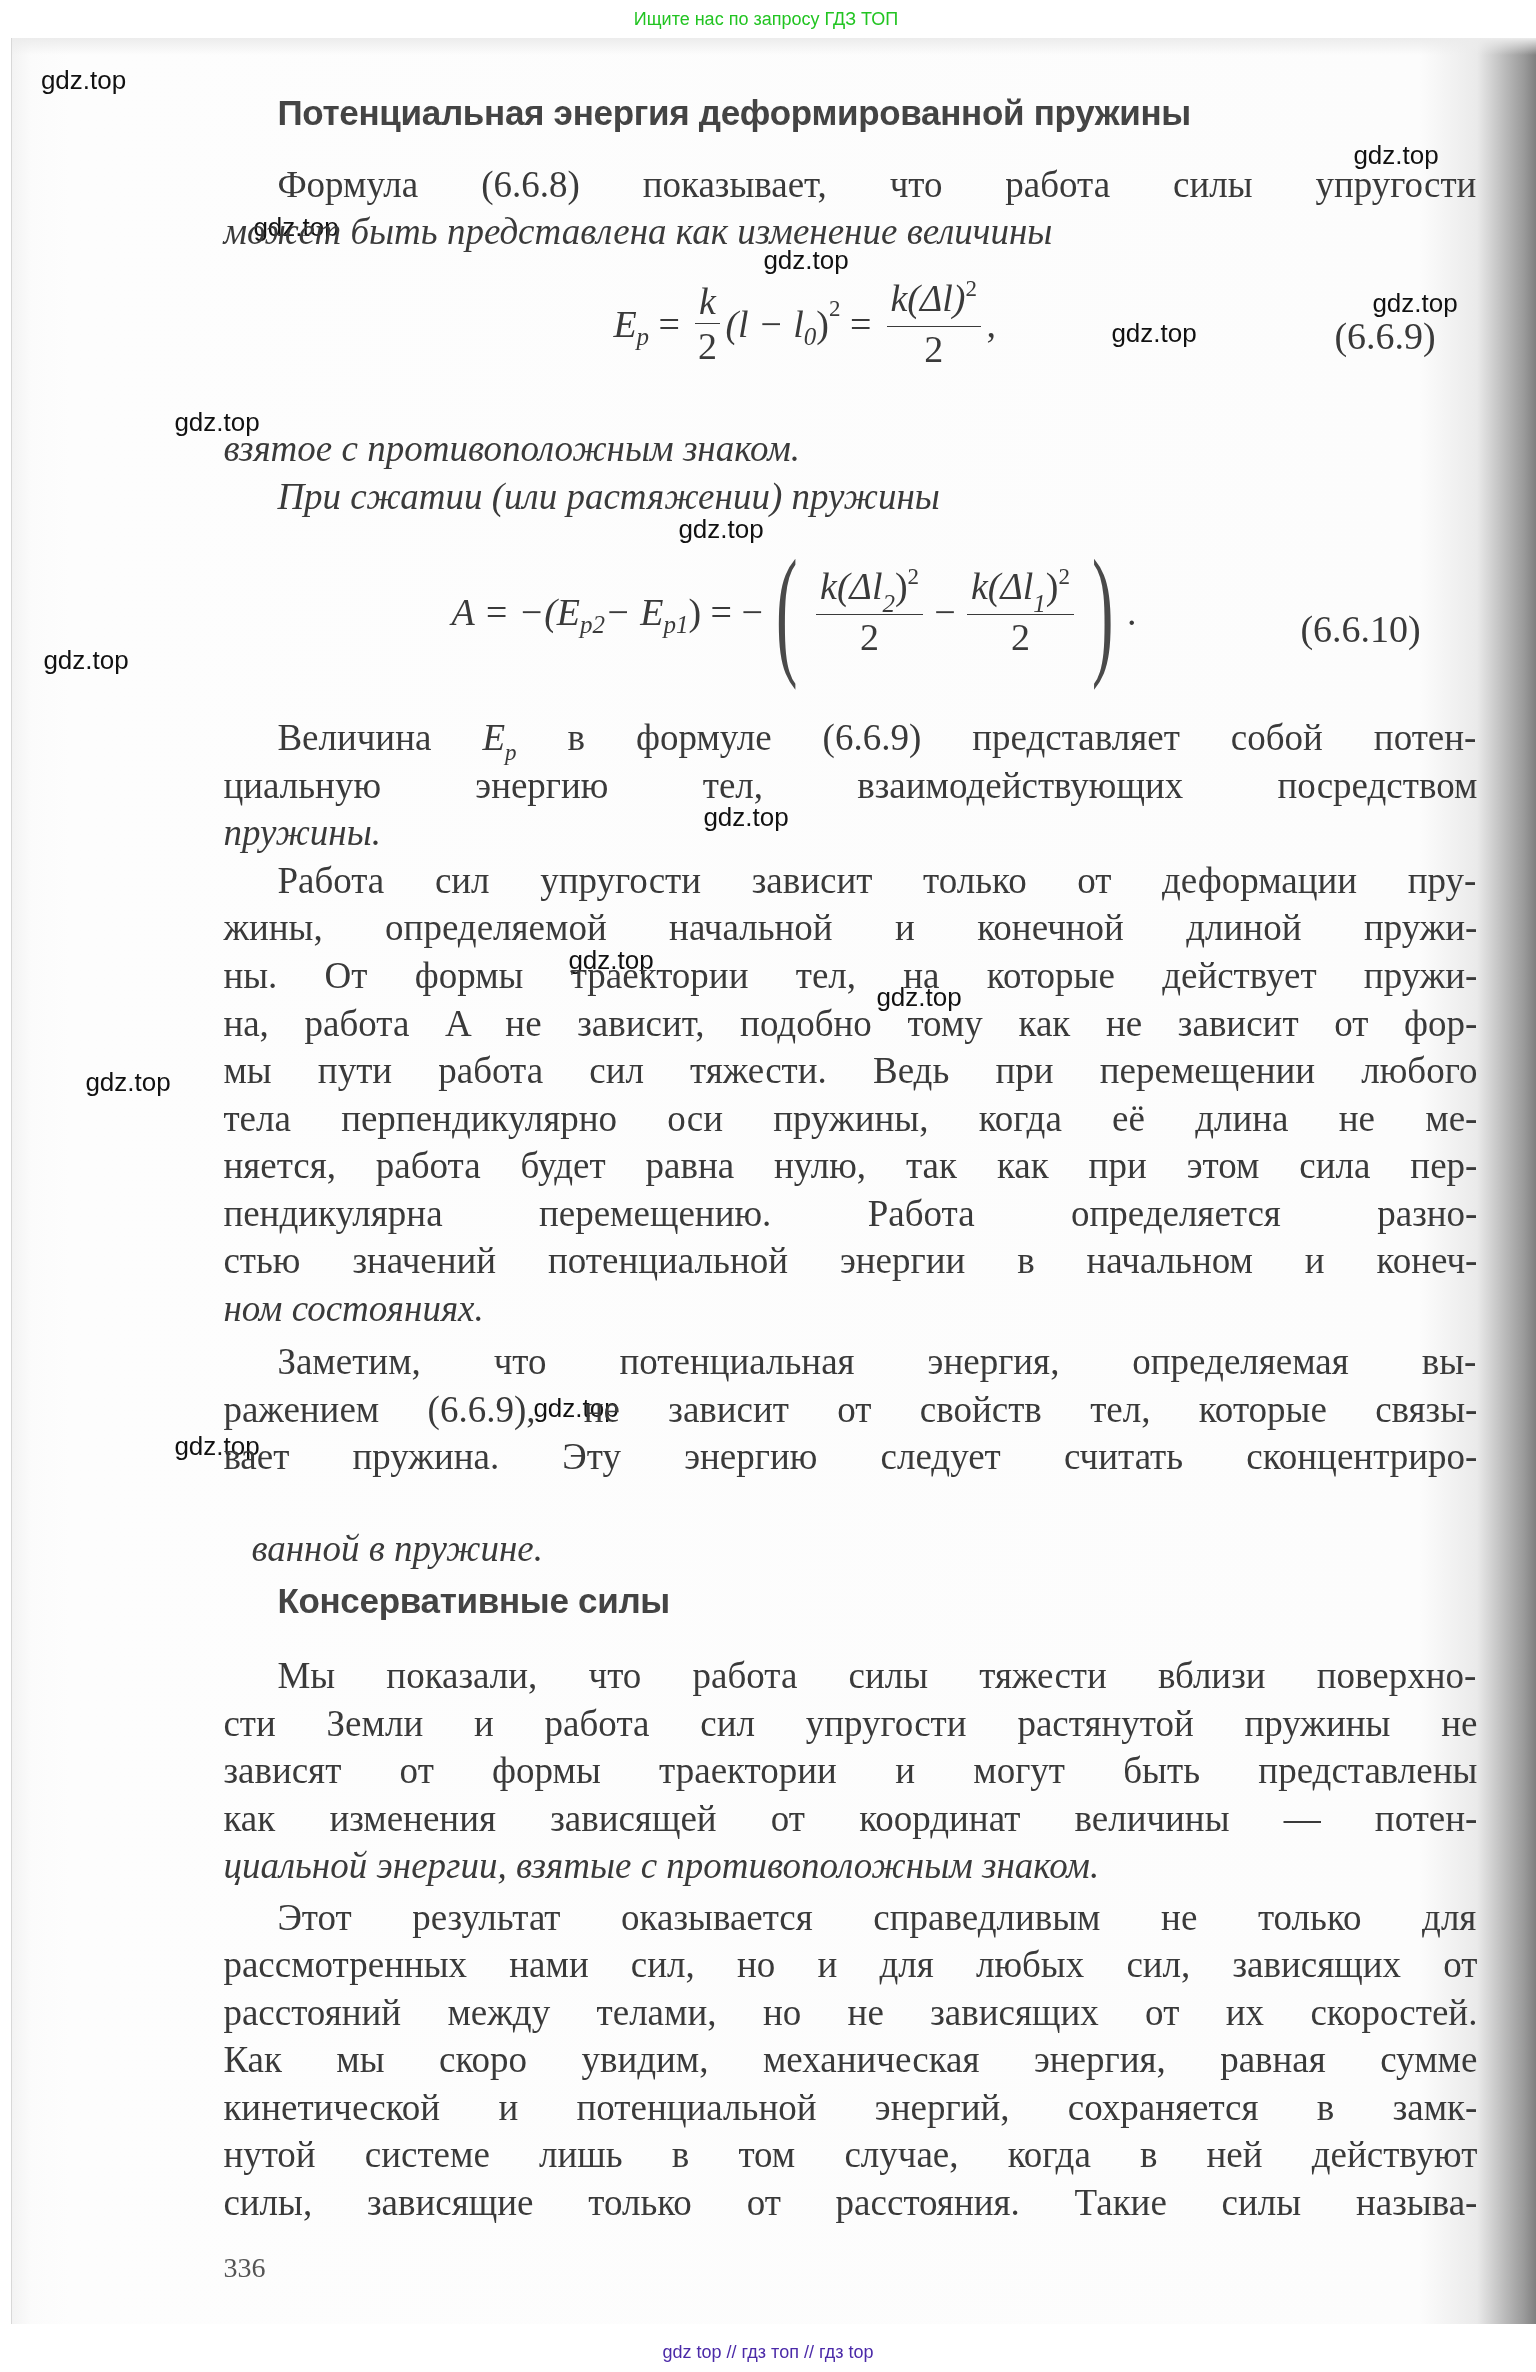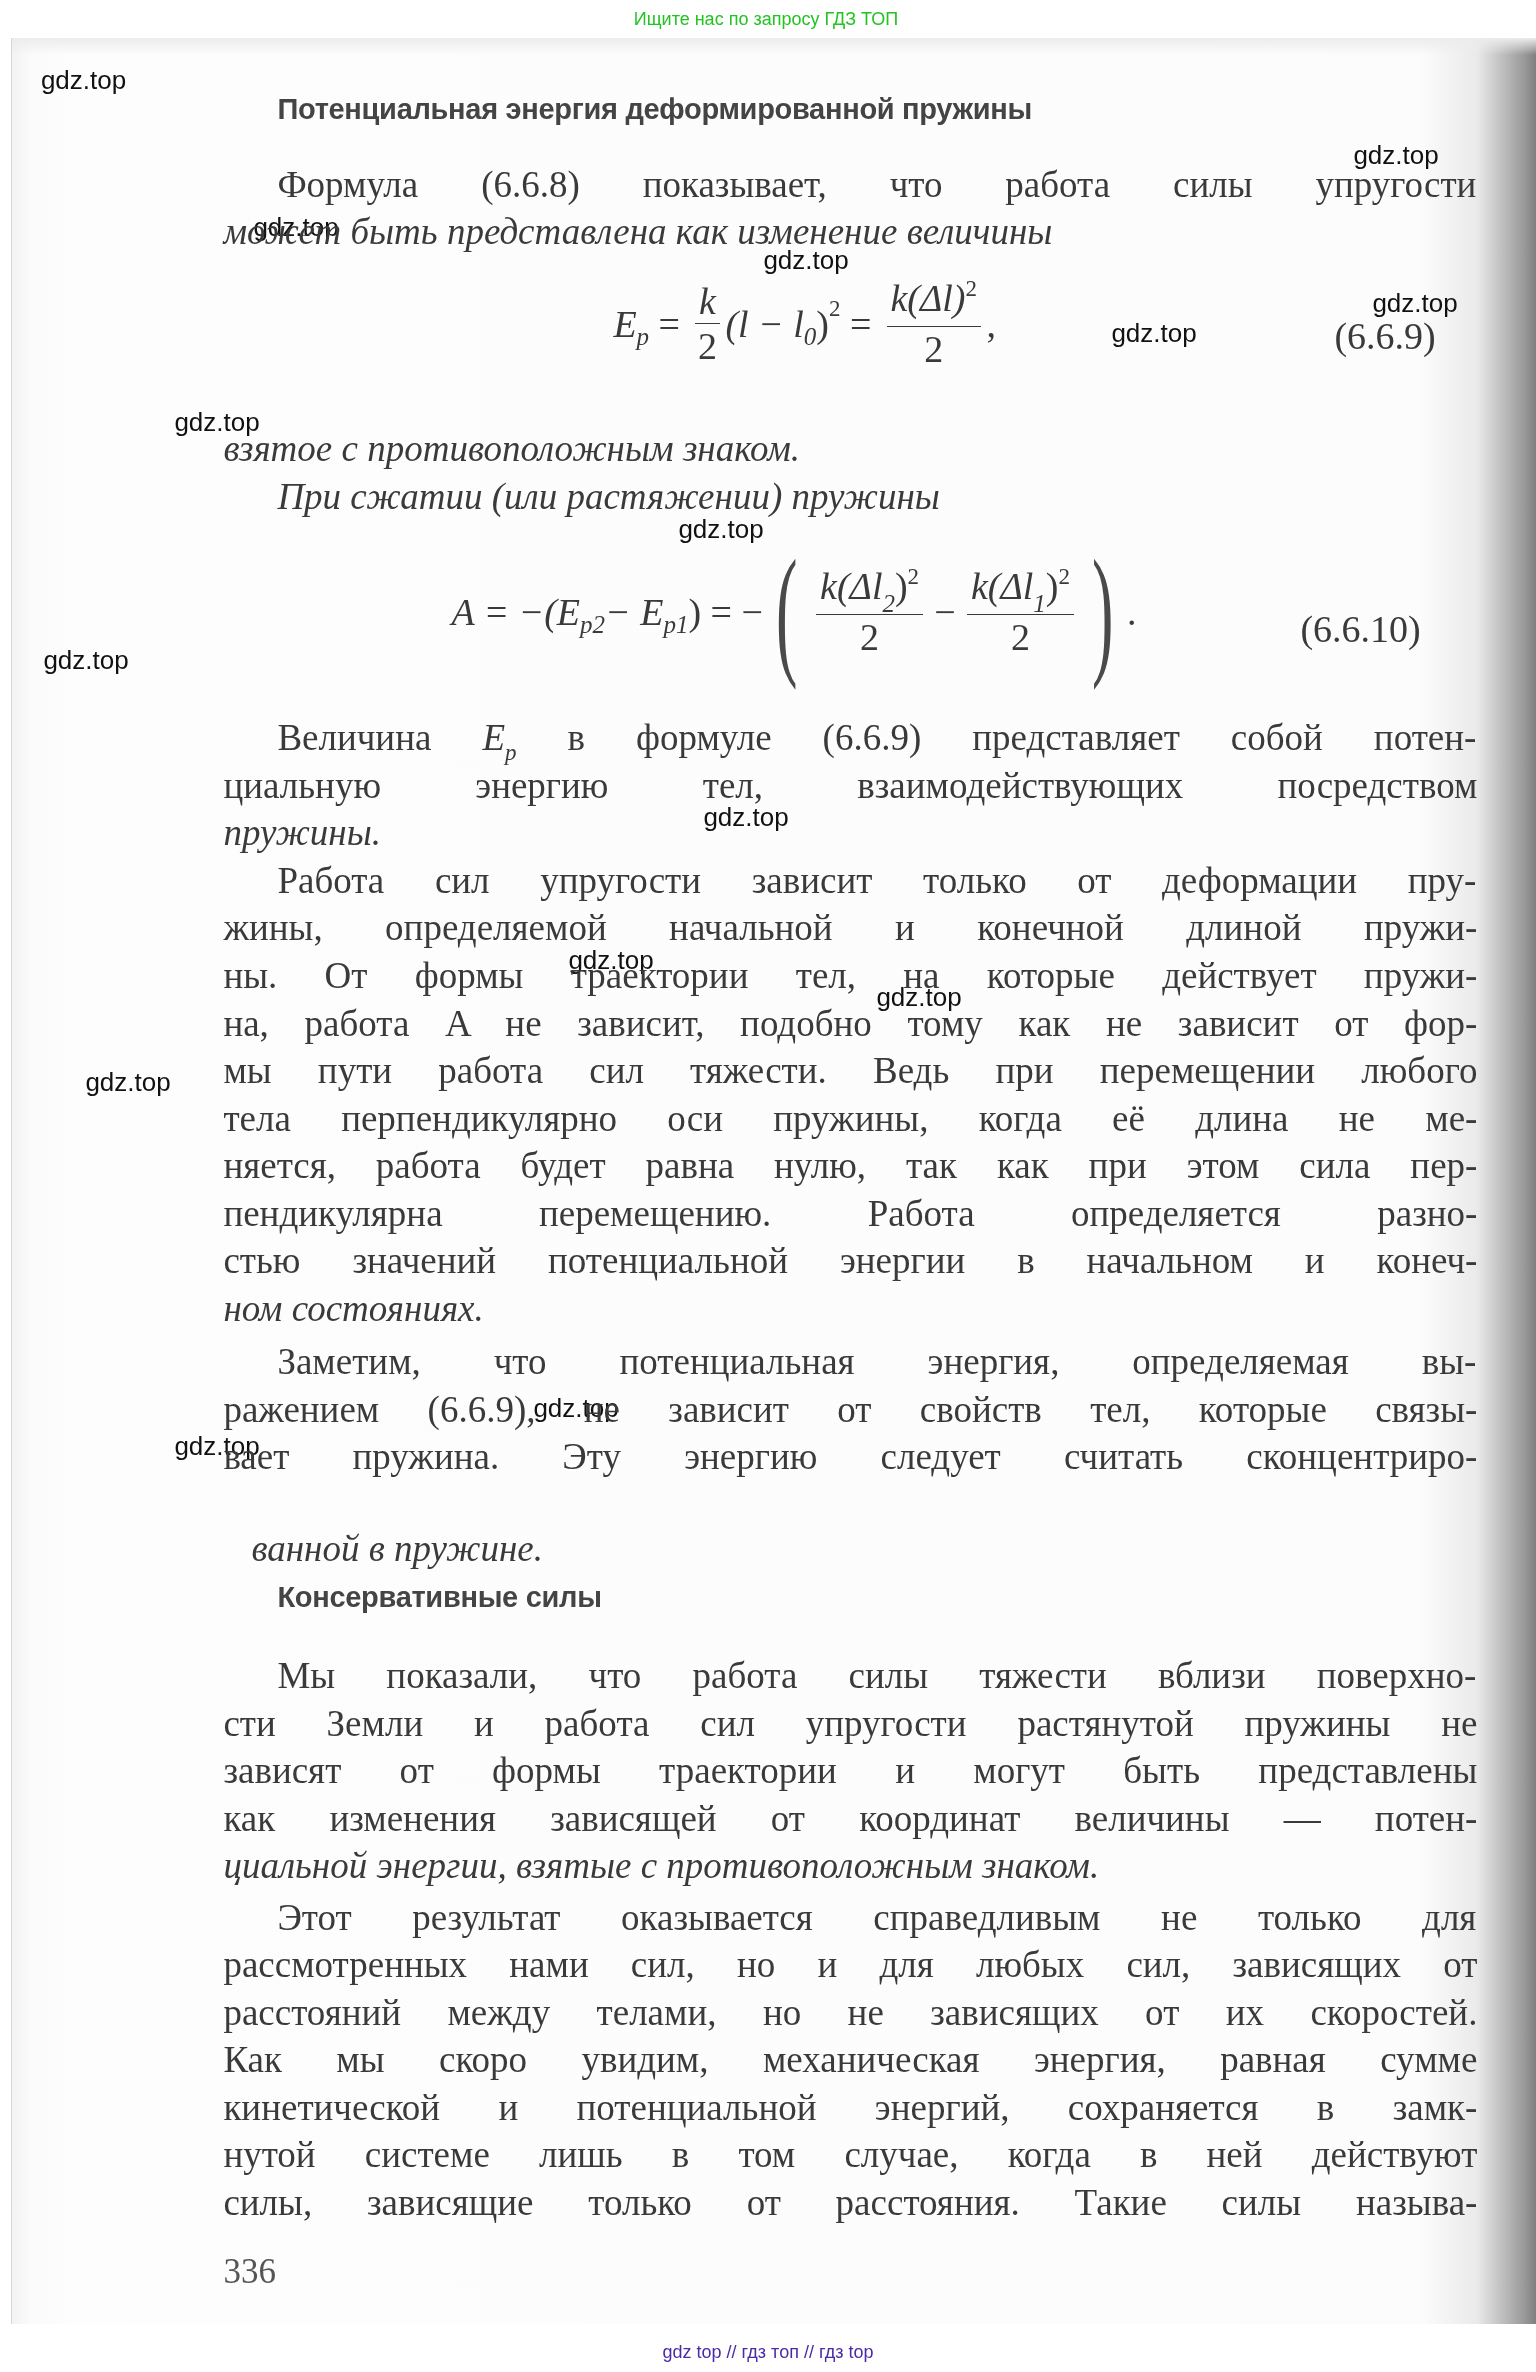--- a/index.html
+++ b/index.html
@@ -41,21 +41,21 @@
       position: absolute;
       left: 211px;
       top: 0;
       width: 1255px;
       color: #3b3b3b;
     }
     .heading {
       position: absolute;
       font-family: "Liberation Sans", sans-serif;
       font-weight: bold;
-      font-size: 29px;
+      font-size: 35px;
       color: #444;
       letter-spacing: -0.3px;
       white-space: nowrap;
     }
     .line {
       position: absolute;
       left: 0;
       width: 1254px;
       font-size: 37px;
       line-height: 46px;
@@ -103,21 +103,21 @@
     }
     .watermark {
       position: absolute;
       font-family: "Liberation Sans", sans-serif;
       font-size: 26px;
       color: #111;
       white-space: nowrap;
     }
     .page-number {
       position: absolute;
-      font-size: 35px;
+      font-size: 28px;
       color: #555;
     }
     .bottom-banner {
       position: absolute;
       left: 0; top: 2332px;
       width: 1536px; height: 40px;
       display: flex; align-items: center; justify-content: center;
       font-family: "Liberation Sans", sans-serif;
       font-size: 18px;
       color: #4b2aa8;

